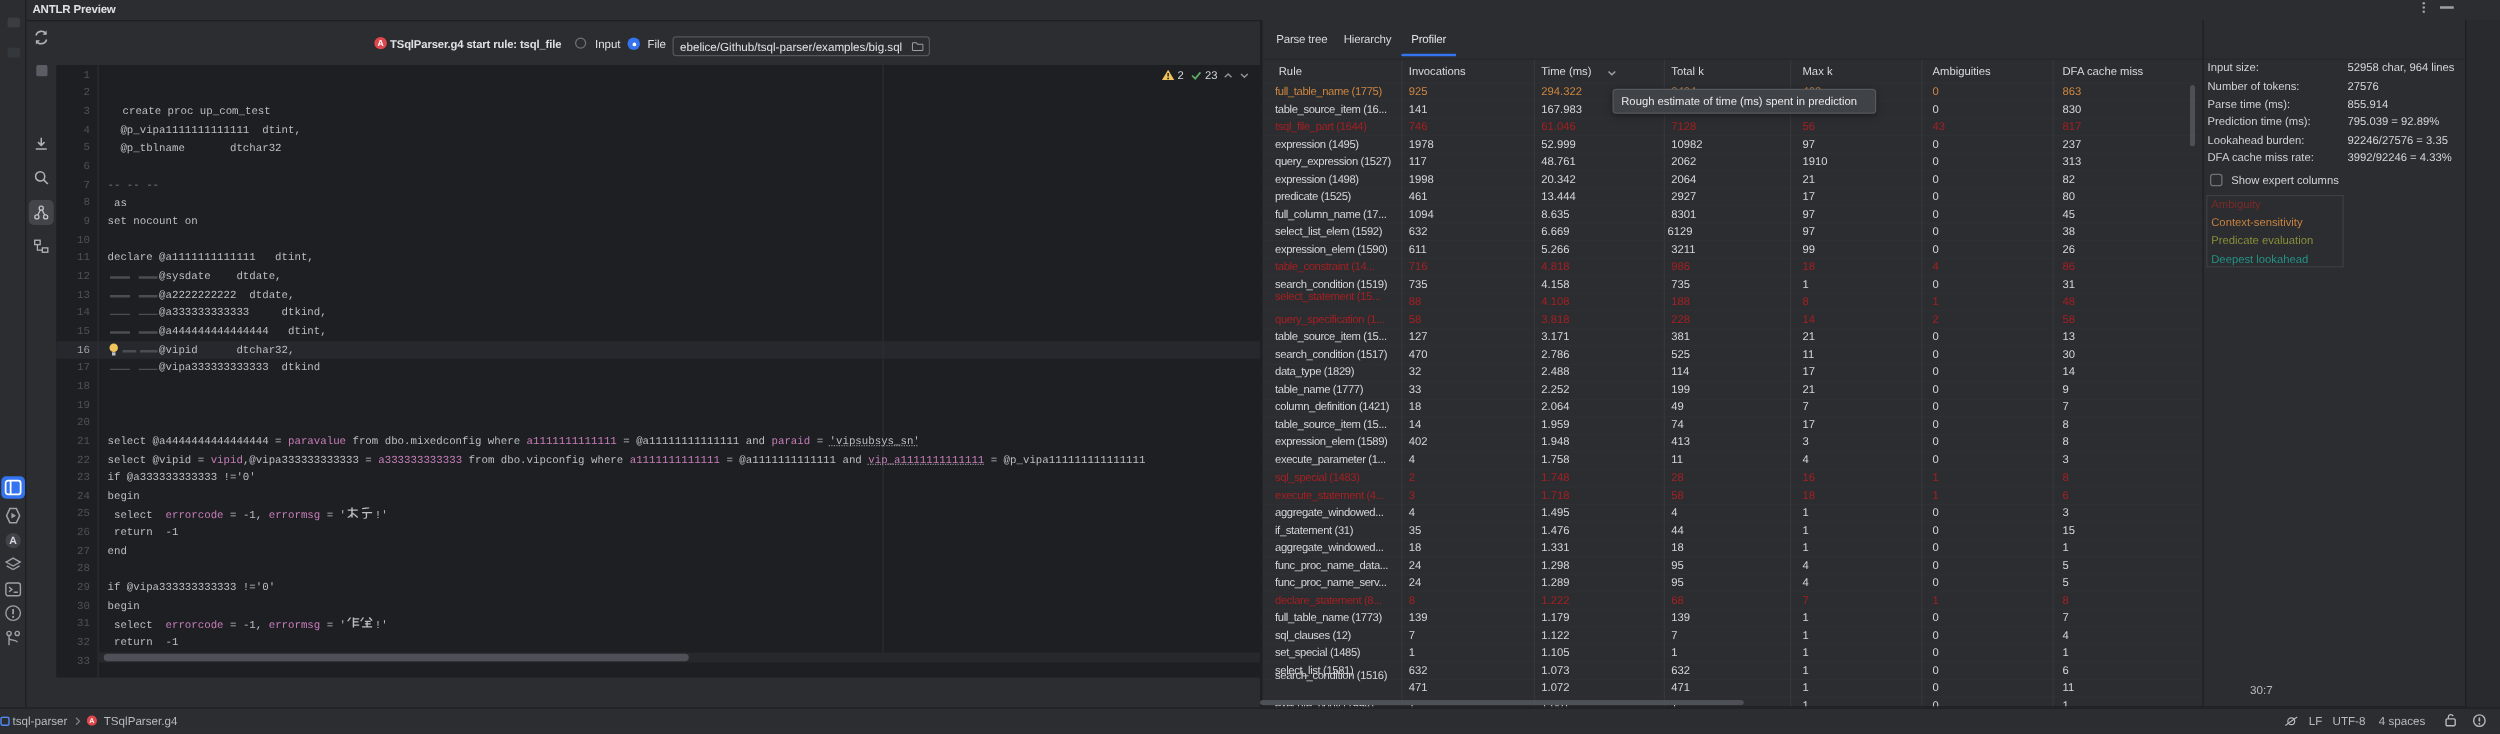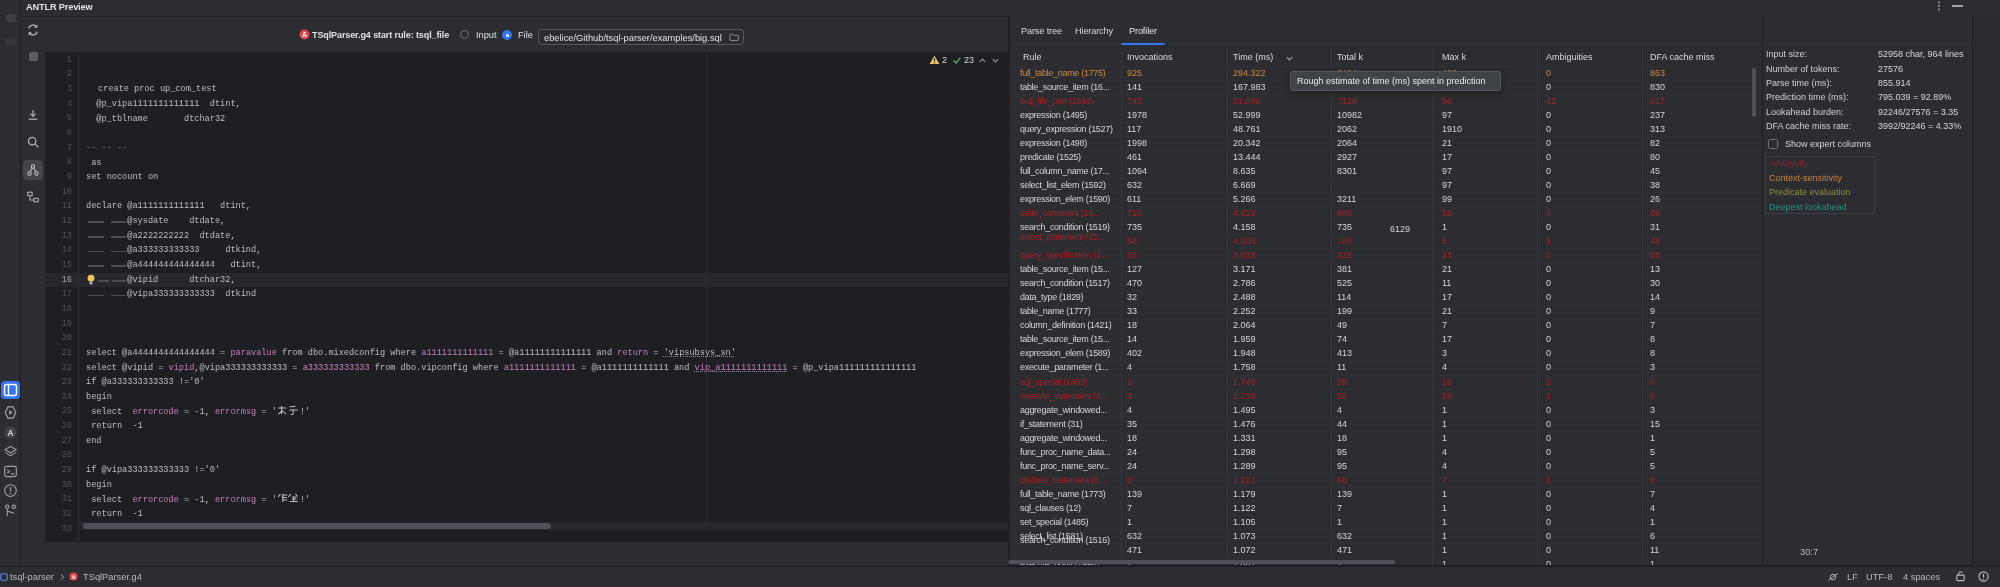--- a/index.html
+++ b/index.html
@@ -144,21 +144,21 @@
     <pre class="abs" style="left:86px;top:140.8px"><span style="color:#7a7e85">-- -- --</span></pre>
     <pre class="abs" style="left:86px;top:155.5px"> as</pre>
     <pre class="abs" style="left:86px;top:170.1px">set nocount on</pre>
     <pre class="abs" style="left:86px;top:199.4px">declare @a1111111111111   dtint,</pre>
     <pre class="abs" style="left:86px;top:214.1px">        @sysdate    dtdate,</pre>
     <pre class="abs" style="left:86px;top:228.7px">        @a2222222222  dtdate,</pre>
     <pre class="abs" style="left:86px;top:243.4px">        @a333333333333     dtkind,</pre>
     <pre class="abs" style="left:86px;top:258.0px">        @a444444444444444   dtint,</pre>
     <pre class="abs" style="left:86px;top:272.7px">        @vipid      dtchar32,</pre>
     <pre class="abs" style="left:86px;top:287.4px">        @vipa333333333333  dtkind</pre>
-    <pre class="abs" style="left:86px;top:346.0px">select @a4444444444444444 = <span class="p">paravalue</span> from dbo.mixedconfig where <span class="p">a1111111111111</span> = @a11111111111111 and <span class="p">return</span> = <span class="u">'vipsubsys_sn'</span></pre>
+    <pre class="abs" style="left:86px;top:346.0px">select @a4444444444444444 = <span class="p">paravalue</span> from dbo.mixedconfig where <span class="p">a1111111111111</span> = @a11111111111111 and <span class="p">paraid</span> = <span class="u">'vipsubsys_sn'</span></pre>
     <pre class="abs" style="left:86px;top:360.6px">select @vipid = <span class="p">vipid</span>,@vipa333333333333 = <span class="p">a333333333333</span> from dbo.vipconfig where <span class="p">a1111111111111</span> = @a1111111111111 and <span class="p u">vip_a1111111111111</span> = @p_vipa111111111111111</pre>
     <pre class="abs" style="left:86px;top:375.3px">if @a333333333333 !='0'</pre>
     <pre class="abs" style="left:86px;top:389.9px">begin</pre>
     <pre class="abs" style="left:86px;top:404.6px"> select  <span class="p">errorcode</span> = -1, <span class="p">errormsg</span> = '<svg style="display:inline-block;vertical-align:-1px" width="23" height="10" viewBox="0 0 20 10" preserveAspectRatio="none">
 <g stroke="#bcbec4" stroke-width="1">
           <path d="M1 3h7M4 1v8M4 6c-.8 1.5-2 2.6-3 3M4.5 5.5L8 9"></path>
 <path d="M11 2c1.5-.3 4-.6 5-.8M11 5h7M14 5v3.6a1 1 0 0 1-1 1h-1"></path>
         </g>
       </svg>!'</pre>
     <pre class="abs" style="left:86px;top:419.2px"> return  -1</pre>
@@ -311,21 +311,21 @@
     <div class="cell" style="left:1020px;top:166.0px;letter-spacing:-0.3px;">full_column_name (17...</div>
     <div class="cell" style="left:1127px;top:166.0px;">1094</div>
     <div class="cell" style="left:1233px;top:166.0px;">8.635</div>
     <div class="cell" style="left:1337px;top:166.0px;">8301</div>
     <div class="cell" style="left:1442px;top:166.0px;">97</div>
     <div class="cell" style="left:1546px;top:166.0px;">0</div>
     <div class="cell" style="left:1650px;top:166.0px;">45</div>
     <div class="cell" style="left:1020px;top:180.0px;letter-spacing:-0.3px;">select_list_elem (1592)</div>
     <div class="cell" style="left:1127px;top:180.0px;">632</div>
     <div class="cell" style="left:1233px;top:180.0px;">6.669</div>
-    <div class="cell" style="left:1390px;top:180.0px;margin-top:44px;">6129</div>
+    <div class="cell" style="left:1334px;top:180.0px;">6129</div>
     <div class="cell" style="left:1442px;top:180.0px;">97</div>
     <div class="cell" style="left:1546px;top:180.0px;">0</div>
     <div class="cell" style="left:1650px;top:180.0px;">38</div>
     <div class="cell" style="left:1020px;top:194.1px;letter-spacing:-0.3px;">expression_elem (1590)</div>
     <div class="cell" style="left:1127px;top:194.1px;">611</div>
     <div class="cell" style="left:1233px;top:194.1px;">5.266</div>
     <div class="cell" style="left:1337px;top:194.1px;">3211</div>
     <div class="cell" style="left:1442px;top:194.1px;">99</div>
     <div class="cell" style="left:1546px;top:194.1px;">0</div>
     <div class="cell" style="left:1650px;top:194.1px;">26</div>

